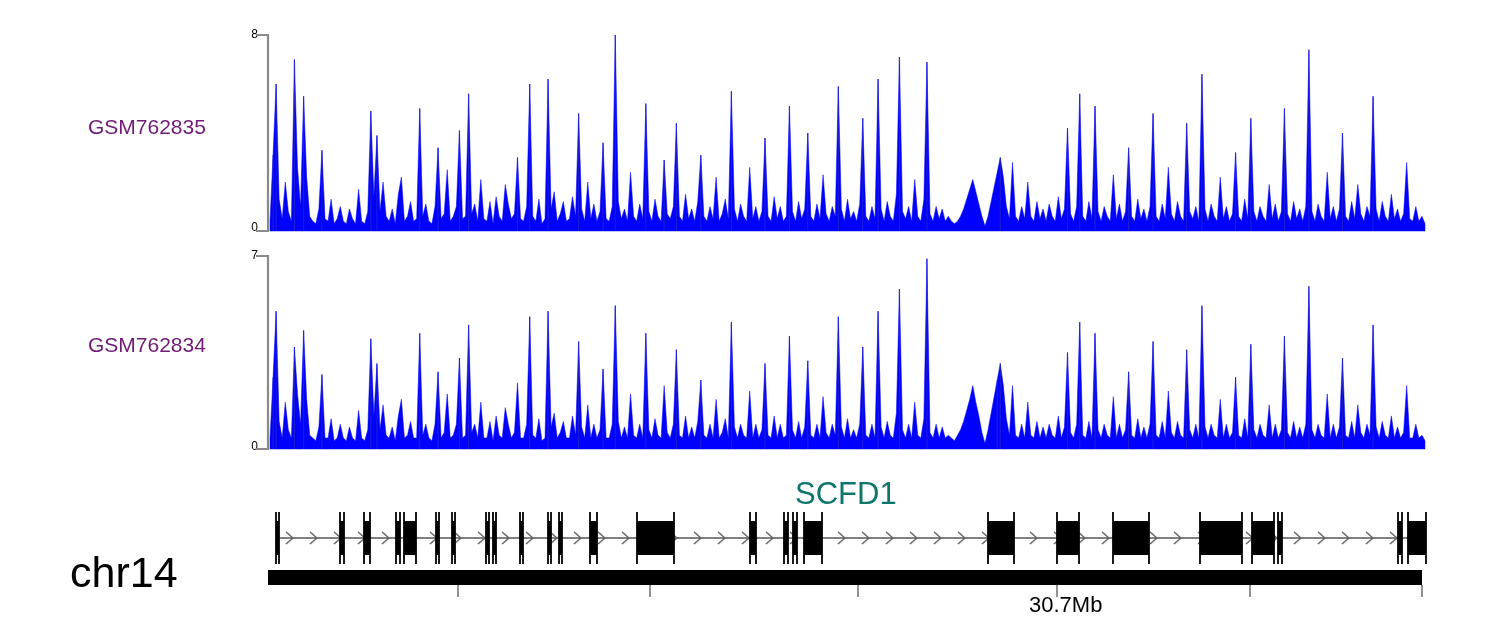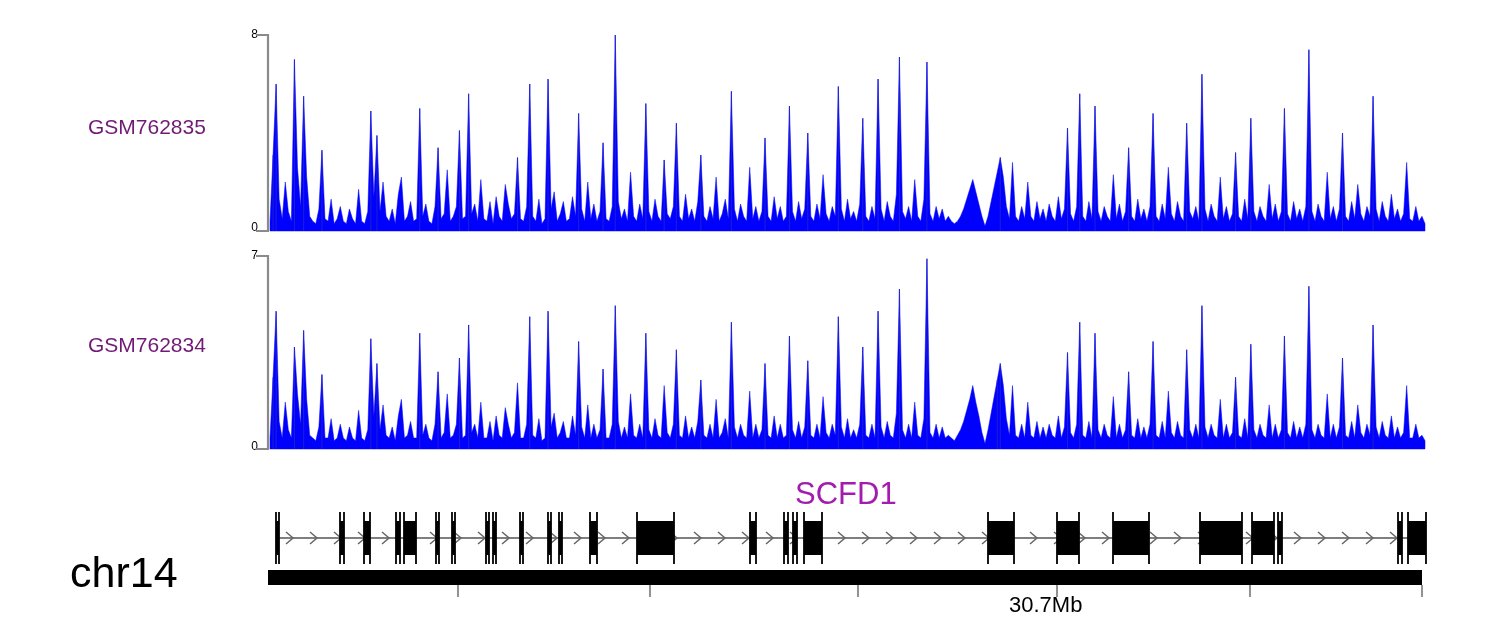--- a/index.html
+++ b/index.html
@@ -7,22 +7,22 @@
        font-family:"Liberation Sans", sans-serif;color:#000;}
   .stage{position:absolute;left:0;top:0;width:1500px;height:640px;}
 
   .track-label{position:absolute;font-size:21px;color:#701a75;white-space:nowrap;
                letter-spacing:0px;}
 
   .axis-num{position:absolute;font-size:12px;color:#000;text-align:right;
             width:30px;}
 
   .chrom-label{position:absolute;font-size:43px;color:#000;white-space:nowrap;}
-  .gene-name{position:absolute;font-size:31px;color:#a21caf;white-space:nowrap;}
-  .coord-label{position:absolute;font-size:22px;color:#000;white-space:nowrap;}
+  .gene-name{position:absolute;font-size:31px;color:#0f766e;white-space:nowrap;}
+  .coord-label{position:absolute;font-size:22px;color:#000;white-space:nowrap;margin-left:20px;}
 
   .svgwrap{position:absolute;left:0;top:0;}
   svg{display:block;}
 </style>
 </head>
 <body>
 
 <div class="stage">
 
   <div class="track-label" style="left:88px;top:115px;">GSM762835</div>

